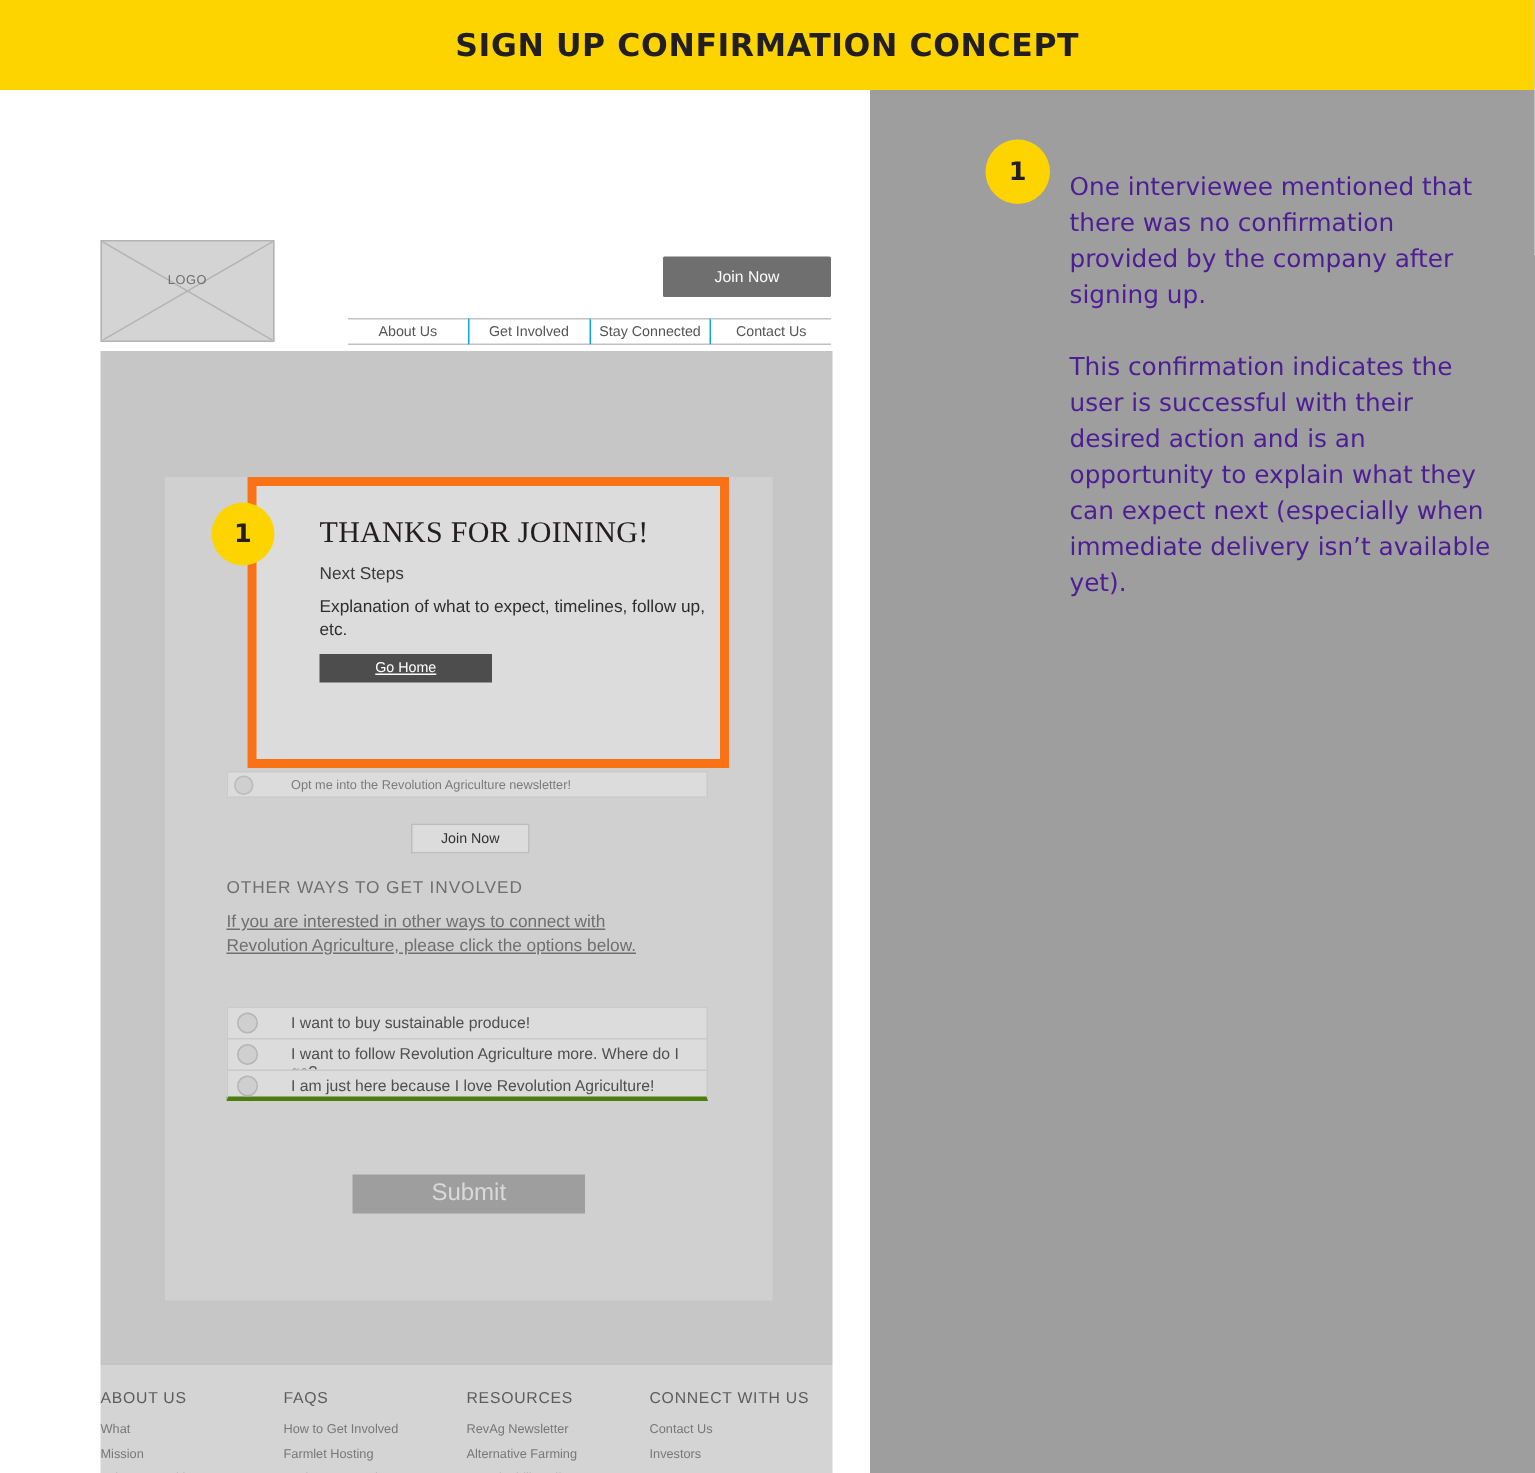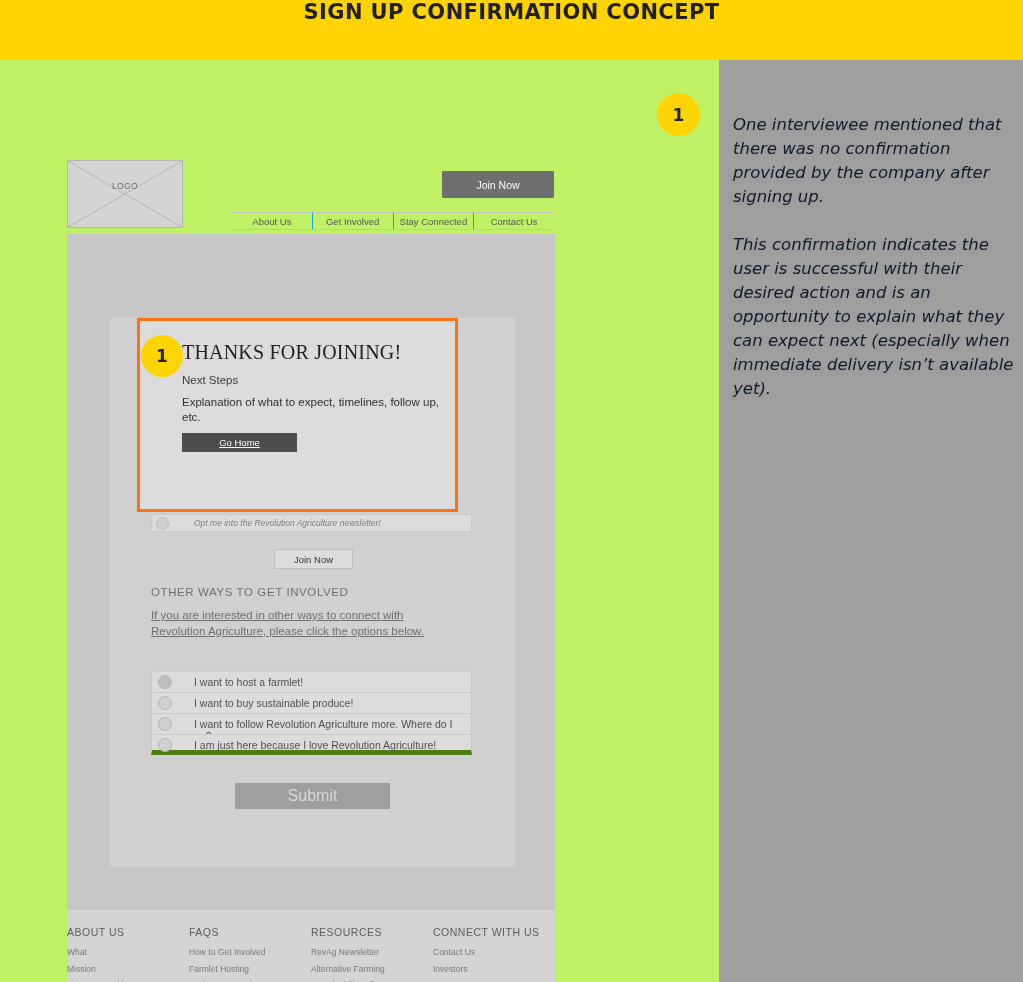--- a/index.html
+++ b/index.html
@@ -10,38 +10,38 @@
     font-family: "Liberation Sans", sans-serif;
     background: #9e9e9e;
     overflow: hidden;
     position: relative;
   }
   
   .header {
     height: 60px;
     background: #fdd400;
     display: flex;
-    align-items: flex-start;
+    align-items: center;
     justify-content: center;
   }
   .header-title {
     font-family: "DejaVu Sans", sans-serif;
     font-weight: bold;
     font-size: 21px;
     color: #231f20;
     letter-spacing: 0.4px;
   }
   
   .body-wrap {
     display: flex;
     height: 922px;
   }
   .left-pane {
-    width: 719px;
-    background: #bef264;
+    width: 580px;
+    background: #ffffff;
     position: relative;
   }
   .divider {
     width: 3px;
     background: #9e9e9e;
   }
   .right-pane {
     flex: 1;
     background: #9e9e9e;
     position: relative;
@@ -111,26 +111,26 @@
   .card {
     position: absolute;
     left: 43px;
     top: 84px;
     width: 405px;
     height: 549px;
     background: #d0d0d0;
   }
   .thanks-box {
     position: absolute;
-    left: 27px;
+    left: 55px;
     top: 0px;
     width: 321px;
     height: 194px;
     background: #dcdcdc;
-    border: 3px solid #f97316;
+    border: 6px solid #f97316;
     padding-left: 24px;
   }
   .thanks-title {
     position: absolute;
     left: 42px;
     top: 20px;
     font-family: "Liberation Serif", serif;
     font-size: 20px;
     color: #231f20;
     letter-spacing: .2px;
@@ -195,21 +195,20 @@
   }
   
   .optin {
     position: absolute;
     left: 41px;
     top: 196px;
     width: 321px;
     height: 18px;
     background: #dcdcdc;
     border: 1px solid #cacaca;
-    font-style: italic;
   }
   .optin .radio {
     position: absolute;
     left: 4px; top: 2px;
     width: 13px; height: 13px;
     border-radius: 50%;
     border: 1px solid #bbb;
     background: #cfcfcf;
   }
   .optin .label {
@@ -256,21 +255,21 @@
     top: 353px;
     width: 321px;
   }
   .option-row {
     position: relative;
     height: 21px;
     background: #dcdcdc;
     border: 1px solid #cacaca;
     border-bottom: none;
   }
-  .option-row:last-child { border-bottom: 5px solid #4d7c0f; }
+  .option-row:last-child { border-bottom: 3px solid #4d7c0f; }
   .option-row .radio {
     position: absolute;
     left: 6px; top: 3px;
     width: 14px; height: 14px;
     border-radius: 50%;
     border: 1px solid #b5b5b5;
     background: #cfcfcf;
   }
   .option-row.selected .radio { background: #bdbdbd; }
   .option-row .label {
@@ -314,28 +313,27 @@
     margin-bottom: 9px;
   }
   .f-link {
     font-size: 8.5px;
     color: #777;
     margin-bottom: 6.5px;
   }
   
   .note {
     position: absolute;
-    left: 733px;
+    left: 713px;
     top: 113px;
     width: 285px;
     font-family: "DejaVu Sans", sans-serif;
     font-size: 16.5px;
     line-height: 24px;
-    color: #0f172a;
-    font-style: italic;
+    color: #4c1d95;
   }
   .note p { margin: 0 0 24px 0; }
 </style>
 </head>
 <body>
 
 <div class="header">
   <div class="header-title">SIGN UP CONFIRMATION CONCEPT</div>
 </div>
 
@@ -376,24 +374,20 @@
           <span class="radio"></span>
           <span class="label">Opt me into the Revolution Agriculture newsletter!</span>
         </div>
 
         <div class="join-mid">Join Now</div>
 
         <div class="other-ways-title">OTHER WAYS TO GET INVOLVED</div>
         <div class="other-ways-body">If you are interested in other ways to connect with Revolution Agriculture, please click the options below.</div>
 
         <div class="options">
-          <div class="option-row selected">
-            <span class="radio"></span>
-            <span class="label">I want to host a farmlet!</span>
-          </div>
           <div class="option-row">
             <span class="radio"></span>
             <span class="label">I want to buy sustainable produce!</span>
           </div>
           <div class="option-row">
             <span class="radio"></span>
             <span class="label">I want to follow Revolution Agriculture more. Where do I go?</span>
           </div>
           <div class="option-row">
             <span class="radio"></span>

